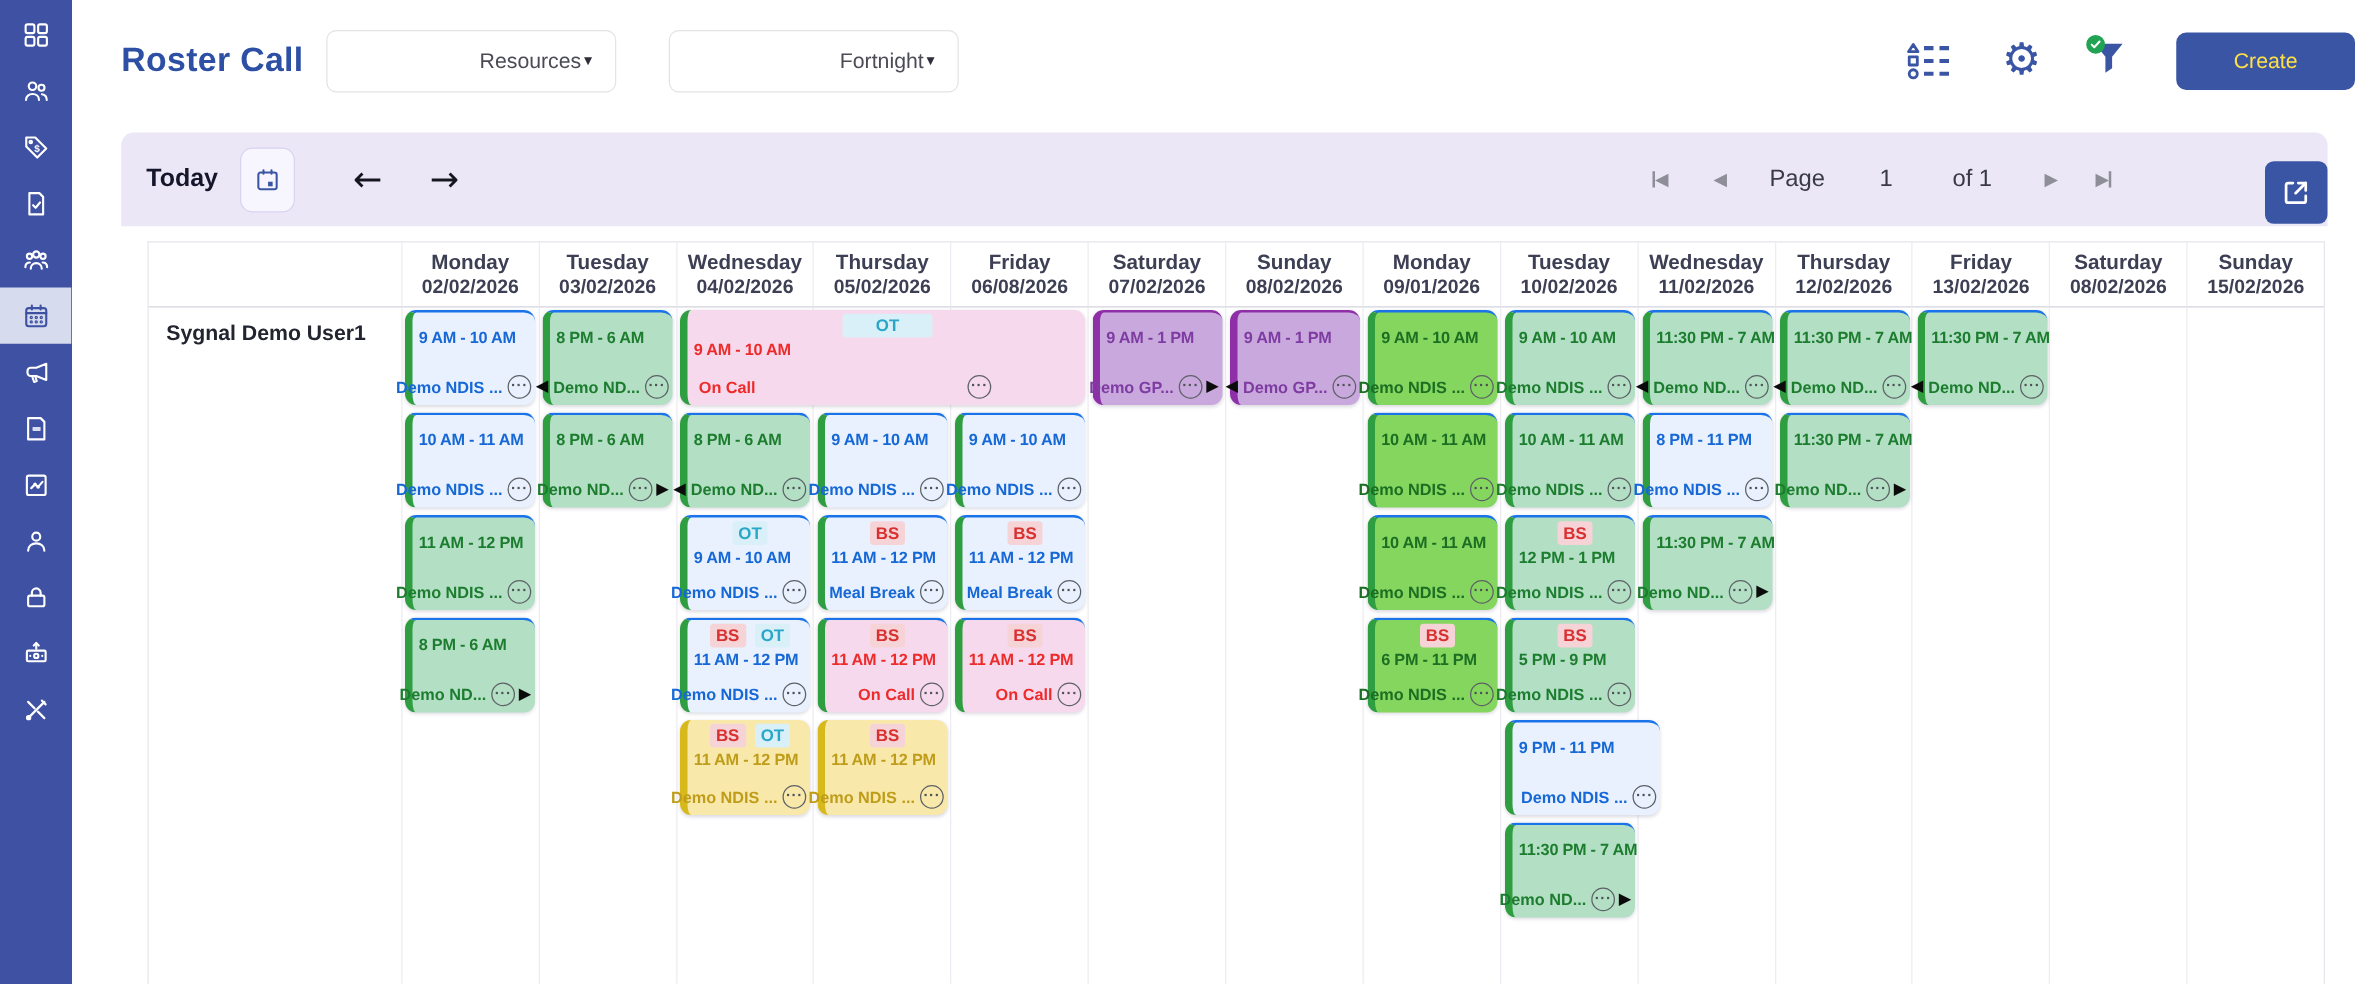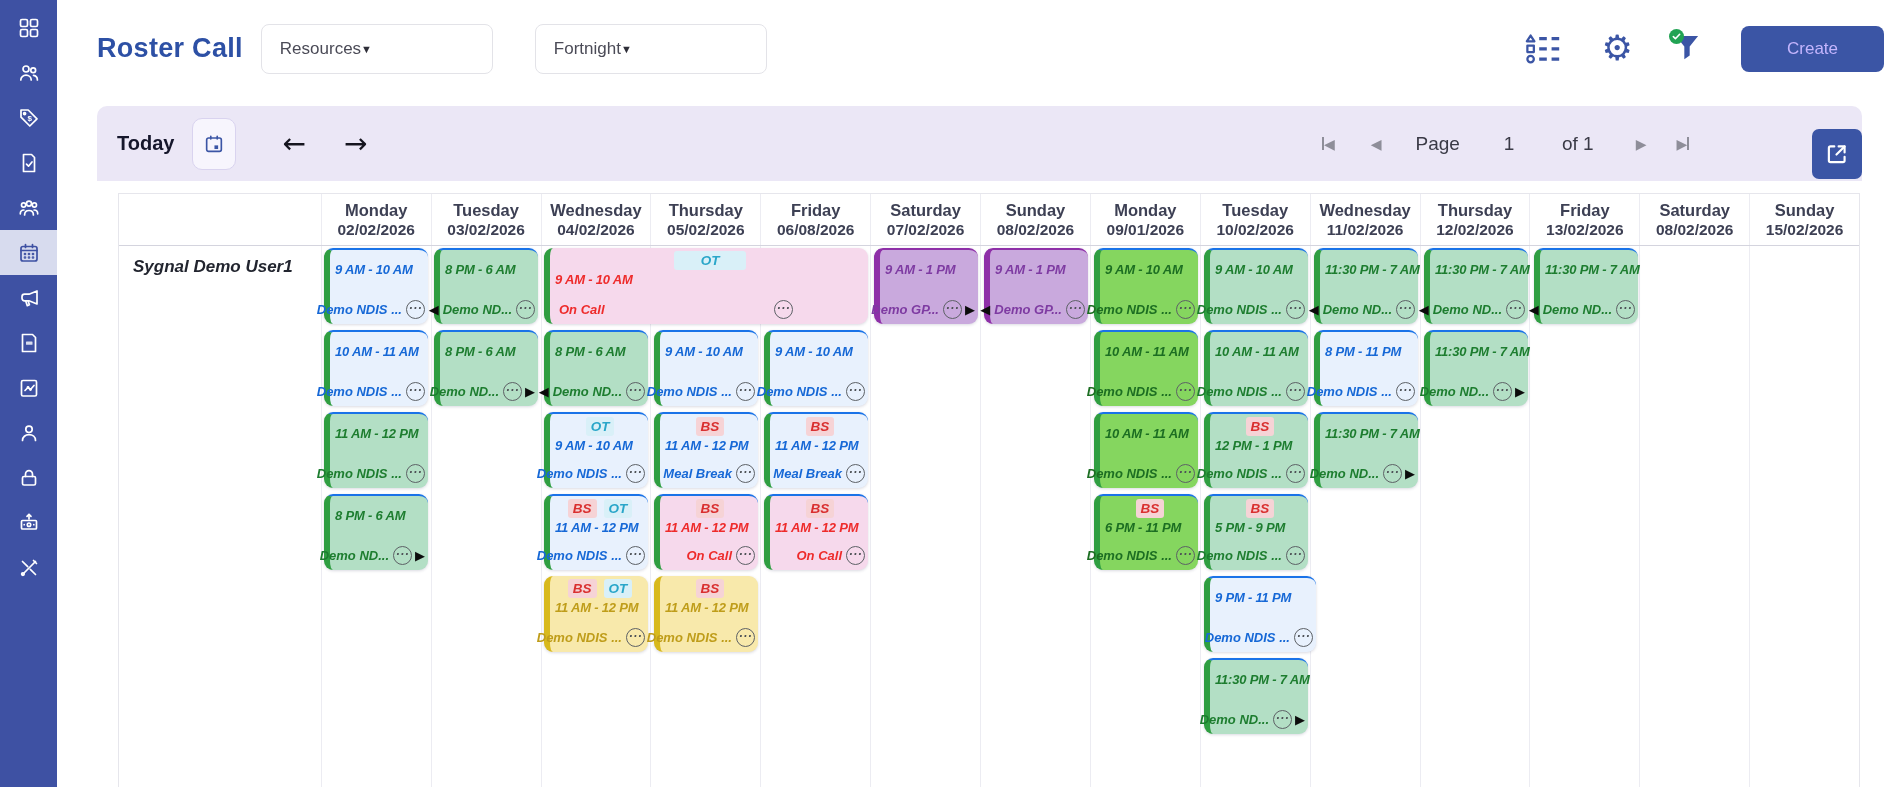--- a/index.html
+++ b/index.html
@@ -14,31 +14,31 @@
   .side-item.sel { background:var(--sidebarSel); }
   .side-item.sel svg { stroke:var(--sidebarBg); }
   .side-item svg text { stroke:none; fill:#fff; font-size:8px; font-weight:bold; }
 
   
   .main { margin-left:57px; width:1839px; }
 
   .topbar { height:97px; display:flex; align-items:center; position:relative; }
   .title { margin-left:40px; font-size:27px; font-weight:600; color:#2d50a5; letter-spacing:.3px; }
   .dropdown { height:50px; width:232px; border:1px solid #e3e3e8; border-radius:8px;
-    display:flex; align-items:center; justify-content:flex-start; padding:0 16px 0 18px;
+    display:flex; align-items:center; justify-content:flex-end; padding:0 16px 0 18px;
     color:#4b4b57; font-size:17px; cursor:pointer; background:#fff; }
   .dd1 { margin-left:18px; } .dd2 { margin-left:42px; }
   .caret { font-size:11px; color:#2e2e38; }
   .top-actions { position:absolute; right:12px; display:flex; align-items:center; gap:40px; }
   .gear { font-size:35px; color:var(--accent); line-height:1; cursor:pointer;
     font-family:"DejaVu Sans", sans-serif; }
   .filter-wrap { position:relative; cursor:pointer; }
   .filter-badge { position:absolute; left:-4px; top:-5px; width:15px; height:15px; border-radius:50%;
     background:var(--badgeGreen); display:flex; align-items:center; justify-content:center; }
-  .create-btn { width:143px; height:46px; background:var(--accent); color:#c4b5fd; font-size:17px;
+  .create-btn { width:143px; height:46px; background:var(--accent); color:#fde047; font-size:17px;
     font-weight:500; border:none; border-radius:8px; cursor:pointer; font-family:inherit; }
 
   
   .toolbar { margin-left:40px; margin-top:9px; width:1765px; height:75px; background:var(--toolbarBg);
     border-radius:10px 10px 0 0; display:flex; align-items:center; position:relative; }
   .today { margin-left:20px; font-size:20px; font-weight:700; color:#15162b; cursor:pointer; }
   .cal-btn { margin-left:18px; width:44px; height:52px; background:#f7f5fd; border:1px solid #d9d3ef;
     border-radius:10px; display:flex; align-items:center; justify-content:center; cursor:pointer; }
   .range { margin-left:24px; font-size:20px; font-weight:700; color:#15162b; }
   .nav-arrow { font-size:28px; color:#15151f; cursor:pointer; line-height:1;
@@ -56,21 +56,21 @@
     border:none; border-radius:7px; cursor:pointer; display:flex; align-items:center; justify-content:center; }
 
   
   .grid { margin-left:61px; margin-top:12px; width:1742px;
     border-left:1px solid #e6e6ec; border-right:1px solid #e6e6ec; border-top:1px solid #e6e6ec; }
   .grid-header { height:52px; display:flex; border-bottom:1px solid #d4d4de; }
   .label-cell { width:202px; }
   .day-cell { width:110px; border-left:1px solid #ececf2; text-align:center; padding-top:5px; }
   .day-name { font-size:16.5px; font-weight:700; color:#3d4054; line-height:1.35; }
   .day-date { font-size:15.5px; font-weight:700; color:#3d4054; }
-  .grid-body { position:relative; height:542px; display:flex;font-style:italic; }
+  .grid-body { position:relative; height:542px; display:flex; }
   .body-label-col { width:202px; height:100%; }
   .body-col { width:110px; height:100%; border-left:1px solid #ececf2; }
   .resource-label { position:absolute; left:14px; top:11px; font-size:17px; font-weight:700; color:#22252f; }
 
   
   .card { position:absolute; height:76px; border-radius:9px; padding:2px 3px 5px 5px;
     display:flex; flex-direction:column; cursor:pointer;
     box-shadow:0 1px 3px rgba(50,50,90,.18); }
   .t-blue   { background:var(--blueBg);   color:var(--blueTx);   border-left:6px solid var(--bracket); border-top:2px solid var(--cardTop); }
   .t-green  { background:var(--greenBg);  color:var(--greenTx);  border-left:6px solid var(--bracket); border-top:2px solid var(--cardTop); }
@@ -700,21 +700,21 @@
           <div class="time">5 PM - 9 PM</div>
           <div class="bottom">
             <span style="display: flex; align-items: center; gap: 4px;">
               <span>Demo NDIS ...</span>
             </span>
             <span style="display: flex; align-items: center; gap: 3px;">
               <span class="ell">···</span>
             </span>
           </div>
         </div>
-        <div class="card t-blue" style="left: 1085px; top: 330px; width: 112px;">
+        <div class="card t-blue" style="left: 1085px; top: 330px; width: 124px;">
           <div class="time">9 PM - 11 PM</div>
           <div class="bottom">
             <span style="display: flex; align-items: center; gap: 4px;">
               <span>Demo NDIS ...</span>
             </span>
             <span style="display: flex; align-items: center; gap: 3px;">
               <span class="ell">···</span>
             </span>
           </div>
         </div>

